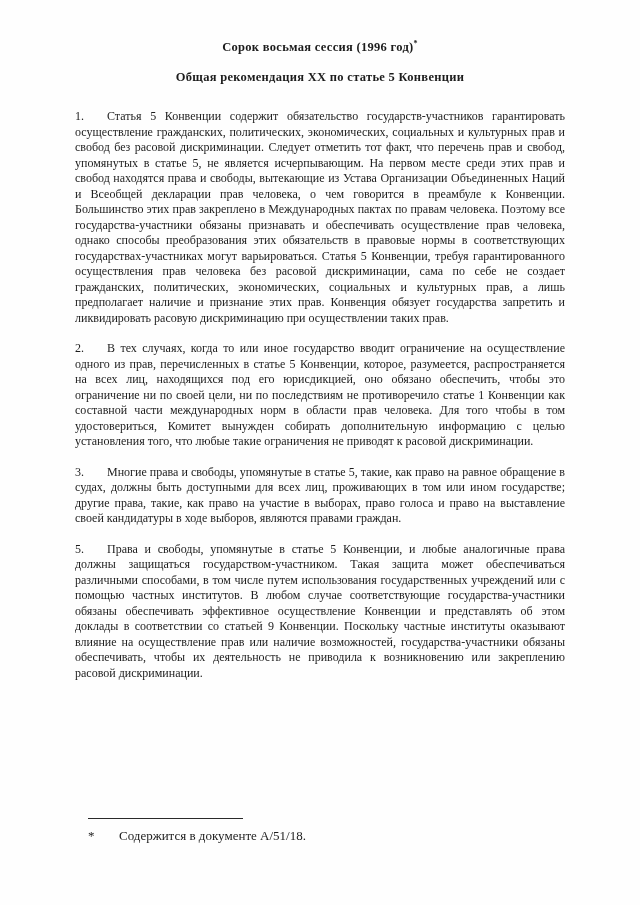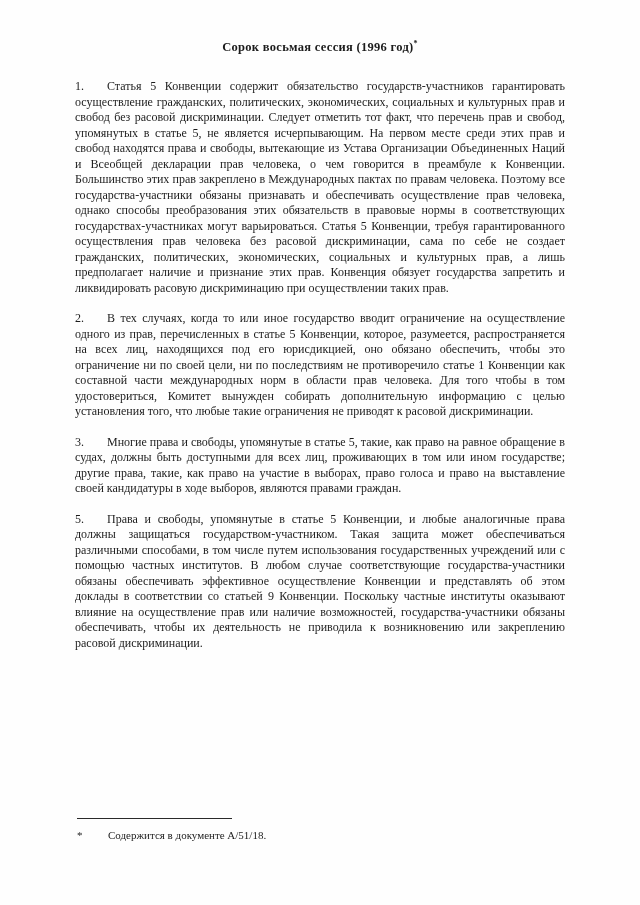--- a/index.html
+++ b/index.html
@@ -47,44 +47,45 @@
   p.para {
     margin: 15px 0 14px 0;
     text-align: justify;
   }
   .para-num {
     display: inline-block;
     width: 32px;
   }
   .footnote {
     position: absolute;
-    left: 77px;
+    left: 88px;
     top: 818px;
     width: 490px;
-    font-size: 11px;
+    font-size: 13px;
     line-height: 15px;
   }
   .footnote-rule {
     width: 155px;
     height: 0;
     border-top: 1.2px solid #2a2a2a;
     margin-bottom: 9px;
   }
   .footnote-marker {
     display: inline-block;
     width: 31px;
   }
 </style>
 </head>
 <body>
 
 <div class="page">
 
   <div class="doc-title"><span>Сорок восьмая сессия (1996 год)</span><sup class="fn-ref">*</sup></div>
 
+  <div class="doc-subtitle">Общая рекомендация XX по статье 5 Конвенции</div>
 
   <div class="body-text">
 
     <p class="para"><span class="para-num">1.</span><span>Статья 5 Конвенции содержит обязательство государств-участников гарантировать осуществление гражданских, политических, экономических, социальных и культурных прав и свобод без расовой дискриминации. Следует отметить тот факт, что перечень прав и свобод, упомянутых в статье 5, не является исчерпывающим. На первом месте среди этих прав и свобод находятся права и свободы, вытекающие из Устава Организации Объединенных Наций и Всеобщей декларации прав человека, о чем говорится в преамбуле к Конвенции. Большинство этих прав закреплено в Международных пактах по правам человека. Поэтому все государства-участники обязаны признавать и обеспечивать осуществление прав человека, однако способы преобразования этих обязательств в правовые нормы в соответствующих государствах-участниках могут варьироваться. Статья 5 Конвенции, требуя гарантированного осуществления прав человека без расовой дискриминации, сама по себе не создает гражданских, политических, экономических, социальных и культурных прав, а лишь предполагает наличие и признание этих прав. Конвенция обязует государства запретить и ликвидировать расовую дискриминацию при осуществлении таких прав.</span></p>
 
     <p class="para"><span class="para-num">2.</span><span>В тех случаях, когда то или иное государство вводит ограничение на осуществление одного из прав, перечисленных в статье 5 Конвенции, которое, разумеется, распространяется на всех лиц, находящихся под его юрисдикцией, оно обязано обеспечить, чтобы это ограничение ни по своей цели, ни по последствиям не противоречило статье 1 Конвенции как составной части международных норм в области прав человека. Для того чтобы в том удостовериться, Комитет вынужден собирать дополнительную информацию с целью установления того, что любые такие ограничения не приводят к расовой дискриминации.</span></p>
 
     <p class="para"><span class="para-num">3.</span><span>Многие права и свободы, упомянутые в статье 5, такие, как право на равное обращение в судах, должны быть доступными для всех лиц, проживающих в том или ином государстве; другие права, такие, как право на участие в выборах, право голоса и право на выставление своей кандидатуры в ходе выборов, являются правами граждан.</span></p>
 
 

